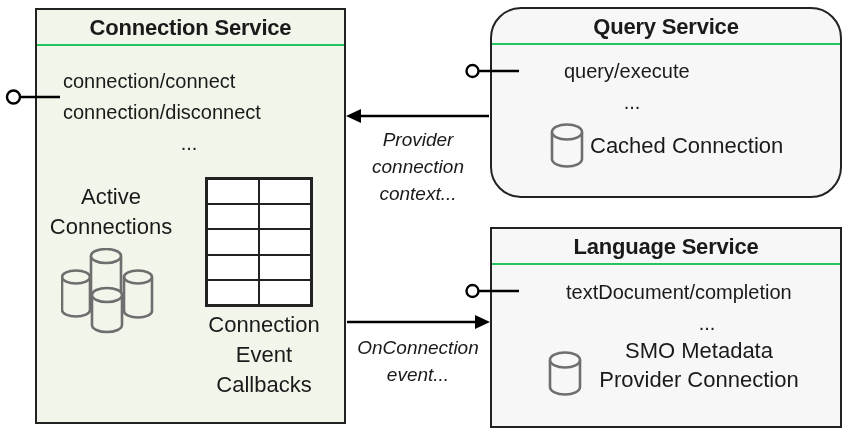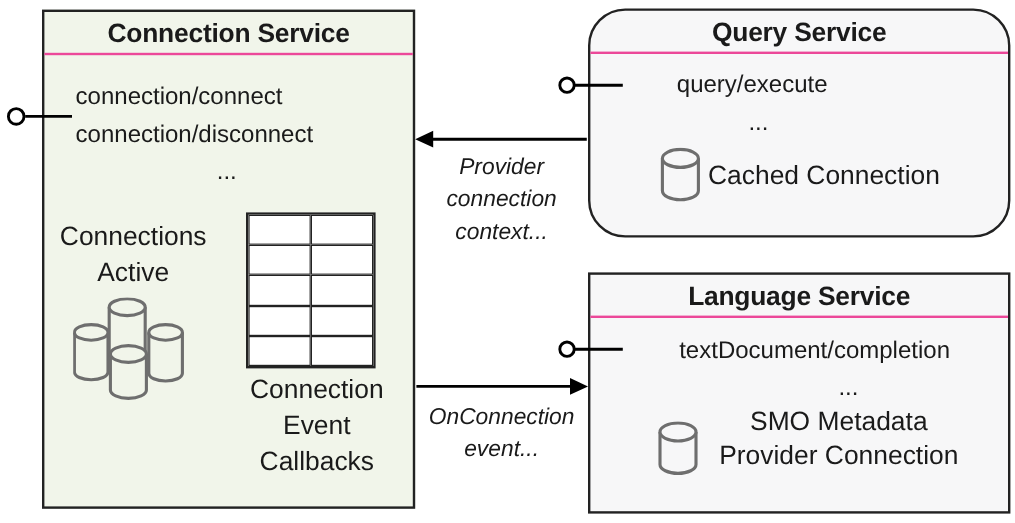--- a/index.html
+++ b/index.html
@@ -20,21 +20,21 @@
     box-sizing: border-box;
   }
   .svc-box.green { background: #f1f5ea; }
   .svc-box.gray  { background: #f7f7f8; }
 
   #connection-box { left: 35px; top: 8px;   width: 311px; height: 416px; }
   #query-box      { left: 490px; top: 7px;  width: 352px; height: 191px; border-radius: 31px; }
   #language-box   { left: 490px; top: 227px; width: 352px; height: 201px; }
 
   .svc-header {
-    border-bottom: 2px solid #ec4899;
+    border-bottom: 2px solid #22c55e;
     text-align: center;
     font-weight: bold;
     font-size: 22px;
     line-height: 36px;
     height: 36px;
     box-sizing: border-box;
     letter-spacing: -0.2px;
   }
 
   .methods {
@@ -100,22 +100,22 @@
   <div class="svc-box green" id="connection-box">
     <div class="svc-header">Connection Service</div>
 
     <div class="methods" id="connection-methods">
       <div>connection/connect</div>
       <div>connection/disconnect</div>
       <div class="ellipsis">...</div>
     </div>
 
     <div class="center-label" id="active-connections-label">
+      <div>Active</div>
       <div>Connections</div>
-      <div>Active</div>
     </div>
 
     <svg class="abs" style="left:24px; top:238px;" width="94" height="86" viewBox="0 0 94 86">
       <g fill="#f1f5ea" stroke="#6e6e6e" stroke-width="2.6">
 
         <path d="M1,29 V62 A14,6.5 0 0 0 29,62 V29"></path>
         <ellipse cx="15" cy="29" rx="14" ry="6.5"></ellipse>
 
         <path d="M63,29 V63 A14,6.5 0 0 0 91,63 V29"></path>
         <ellipse cx="77" cy="29" rx="14" ry="6.5"></ellipse>

